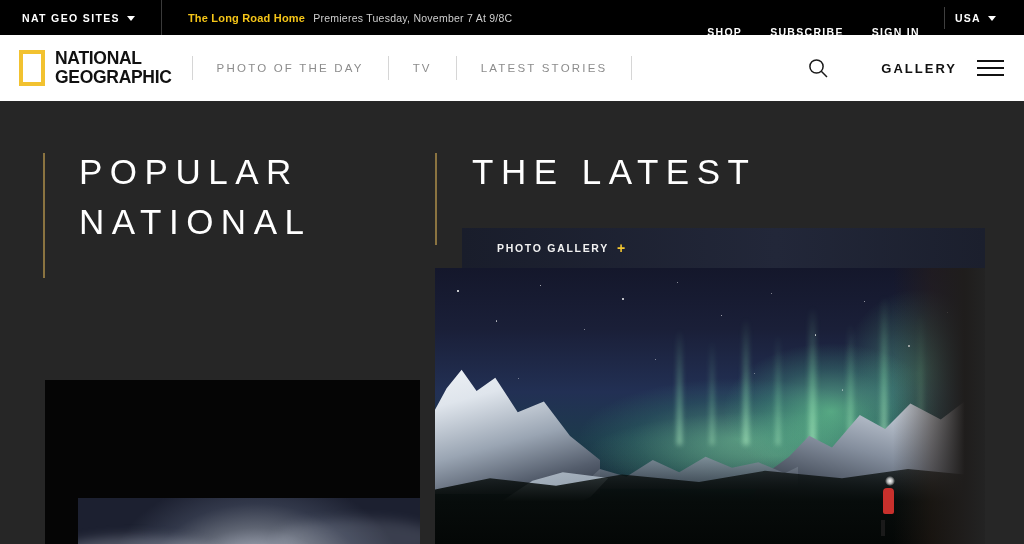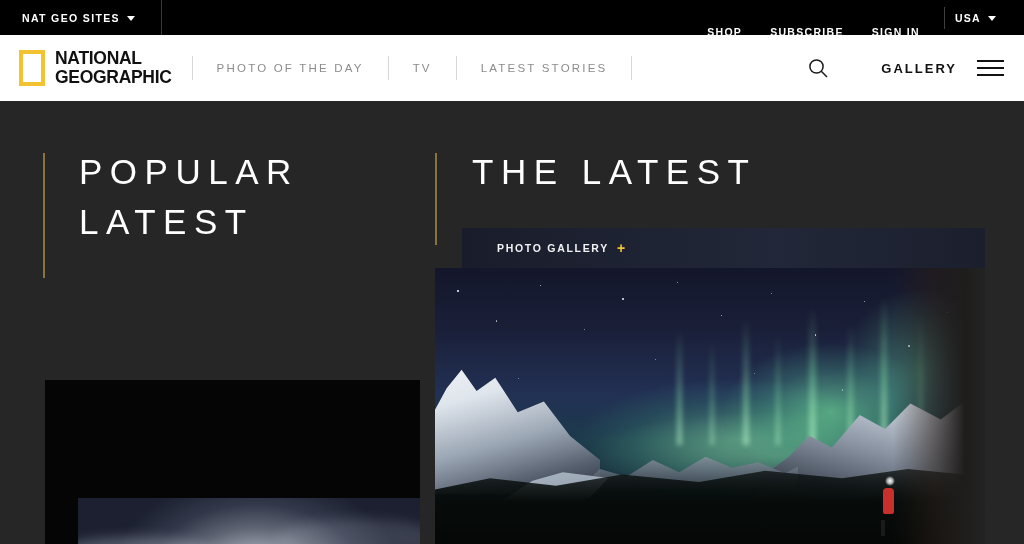--- a/index.html
+++ b/index.html
@@ -184,20 +184,24 @@
 </head>
 <body>
 
 <div class="topbar">
   <div class="topbar-left">
     <div class="natgeo-sites">
       <span>NAT GEO SITES</span>
       <span class="caret-down"></span>
     </div>
     <div class="topbar-divider"></div>
+    <div class="promo">
+      <span class="promo-title">The Long Road Home</span>
+      <span class="promo-sub">Premieres Tuesday, November 7 At 9/8C</span>
+    </div>
   </div>
   <div class="topbar-right">
     <span class="topbar-link">SHOP</span>
     <span class="topbar-link">SUBSCRIBE</span>
     <span class="topbar-link">SIGN IN</span>
     <span class="topbar-sep"></span>
     <div class="region">
       <span>USA</span>
       <span class="caret-down"></span>
     </div>
@@ -237,21 +241,21 @@
       <i></i>
     </div>
   </div>
 </div>
 
 <div class="content">
 
   <div class="sec" id="popular-sec">
     <div class="sec-rule"></div>
     <div class="sec-title">POPULAR
-LATEST</div>
+NATIONAL</div>
   </div>
 
   <div class="story-card">
     <div class="story-thumb">
       <div class="cloudwisp" style="left:-6%;top:26%;width:46%;height:22%;"></div>
       <div class="cloudwisp" style="left:58%;top:14%;width:48%;height:26%;opacity:.55;"></div>
 
     </div>
   </div>
 

